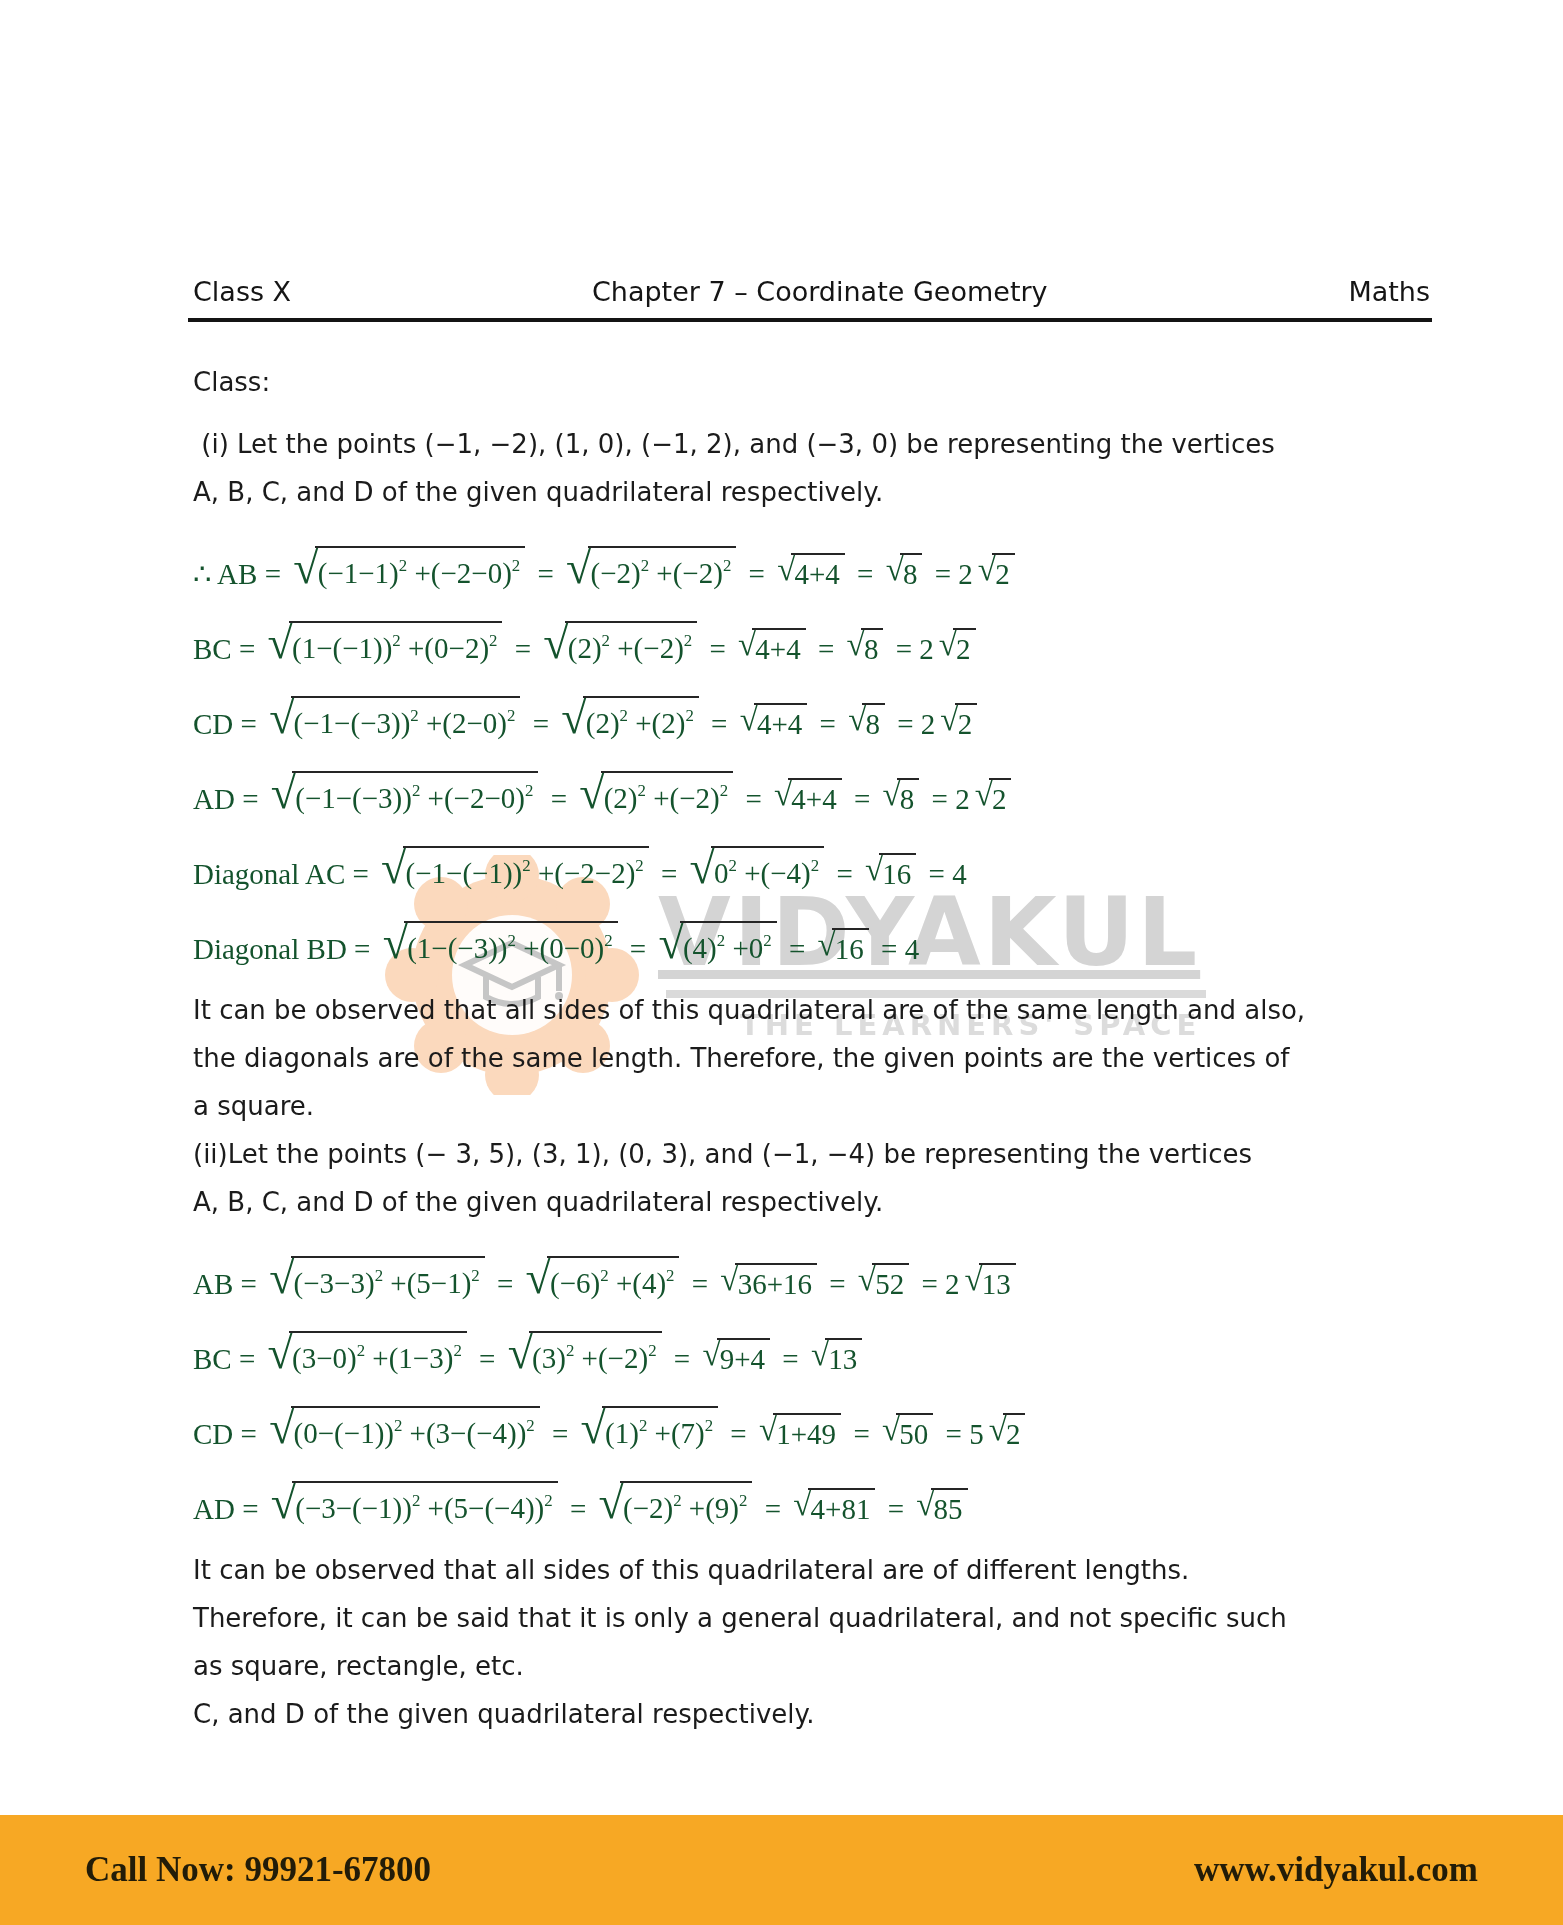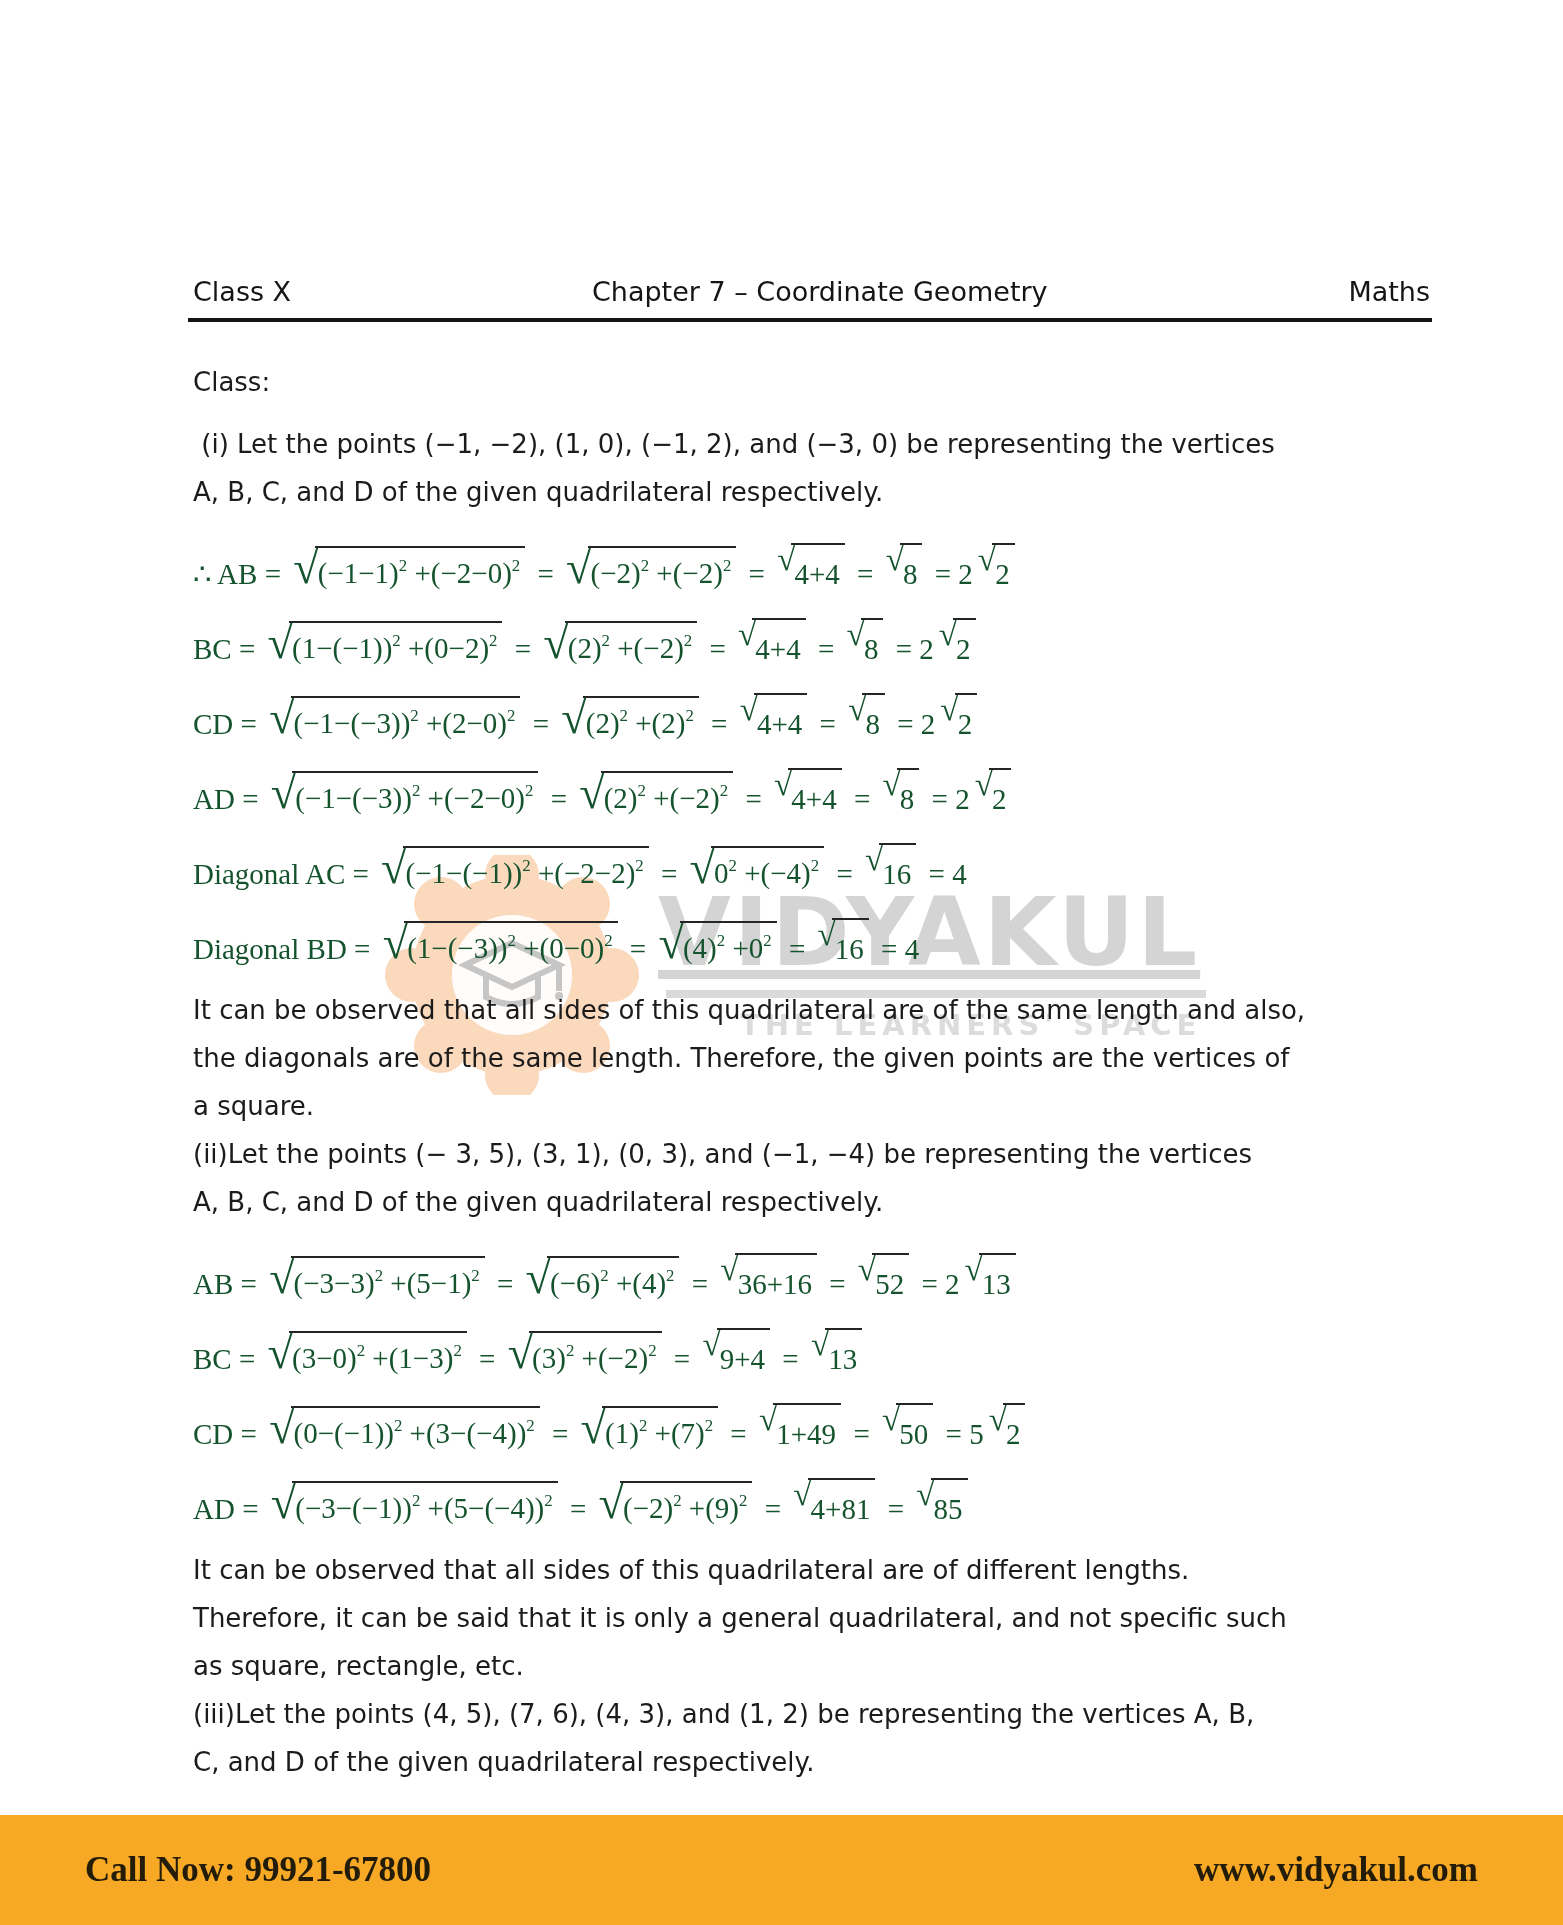--- a/index.html
+++ b/index.html
@@ -57,21 +57,21 @@
   .sqrt { display:inline-block; margin:0 5px; vertical-align:middle; }
   .sqrt .sign {
     display:inline-block; font-size:1.6em; line-height:1; vertical-align:top;
     margin-right:-4px;
   }
   .sqrt.sm .sign { font-size:1.15em; }
   .sqrt .inner {
     display:inline-block; vertical-align:top; border-top:2px solid #252525;
     padding:8px 5px 0 3px; margin-top:1px;
   }
-  .sqrt.sm .inner { padding-top:13px; }
+  .sqrt.sm .inner { padding-top:3px; }
 
   
   .footer {
     position:absolute; left:0; bottom:0; width:100%; height:110px;
     display:flex; justify-content:space-between; align-items:center;
     box-sizing:border-box; padding:0 85px; z-index:3;
     font-family:"Liberation Serif", serif; font-weight:bold; font-size:35px;
     color:#221c08;
   }
 </style>
@@ -143,21 +143,20 @@
         <div class="math-row"><span>BC = </span><span class="sqrt"><span class="sign">√</span><span class="inner">(3−0)<sup>2</sup> +(1−3)<sup>2</sup></span></span><span> = </span><span class="sqrt"><span class="sign">√</span><span class="inner">(3)<sup>2</sup> +(−2)<sup>2</sup></span></span><span> = </span><span class="sqrt sm"><span class="sign">√</span><span class="inner">9+4</span></span><span> = </span><span class="sqrt sm"><span class="sign">√</span><span class="inner">13</span></span></div>
         <div class="math-row"><span>CD = </span><span class="sqrt"><span class="sign">√</span><span class="inner">(0−(−1))<sup>2</sup> +(3−(−4))<sup>2</sup></span></span><span> = </span><span class="sqrt"><span class="sign">√</span><span class="inner">(1)<sup>2</sup> +(7)<sup>2</sup></span></span><span> = </span><span class="sqrt sm"><span class="sign">√</span><span class="inner">1+49</span></span><span> = </span><span class="sqrt sm"><span class="sign">√</span><span class="inner">50</span></span><span> = 5</span><span class="sqrt sm"><span class="sign">√</span><span class="inner">2</span></span></div>
         <div class="math-row"><span>AD = </span><span class="sqrt"><span class="sign">√</span><span class="inner">(−3−(−1))<sup>2</sup> +(5−(−4))<sup>2</sup></span></span><span> = </span><span class="sqrt"><span class="sign">√</span><span class="inner">(−2)<sup>2</sup> +(9)<sup>2</sup></span></span><span> = </span><span class="sqrt sm"><span class="sign">√</span><span class="inner">4+81</span></span><span> = </span><span class="sqrt sm"><span class="sign">√</span><span class="inner">85</span></span></div>
       </div>
       <div id="block-6" class="text-block">
         <p class="txt">It can be observed that all sides of this quadrilateral are of different lengths.</p>
         <p class="txt">Therefore, it can be said that it is only a general quadrilateral, and not specific such</p>
         <p class="txt">as square, rectangle, etc.</p>
       </div>
       <div id="block-7" class="text-block">
-        <p class="txt">(iii)Let the points (4, 5), (7, 6), (4, 3), and (1, 2) be representing the vertices A, B,</p>
         <p class="txt">C, and D of the given quadrilateral respectively.</p>
       </div>
     </div>
 
   <div class="footer" style="background: rgb(247, 168, 36);">
     <span>Call Now: 99921-67800</span>
     <span>www.vidyakul.com</span>
   </div>
 
 </div>

